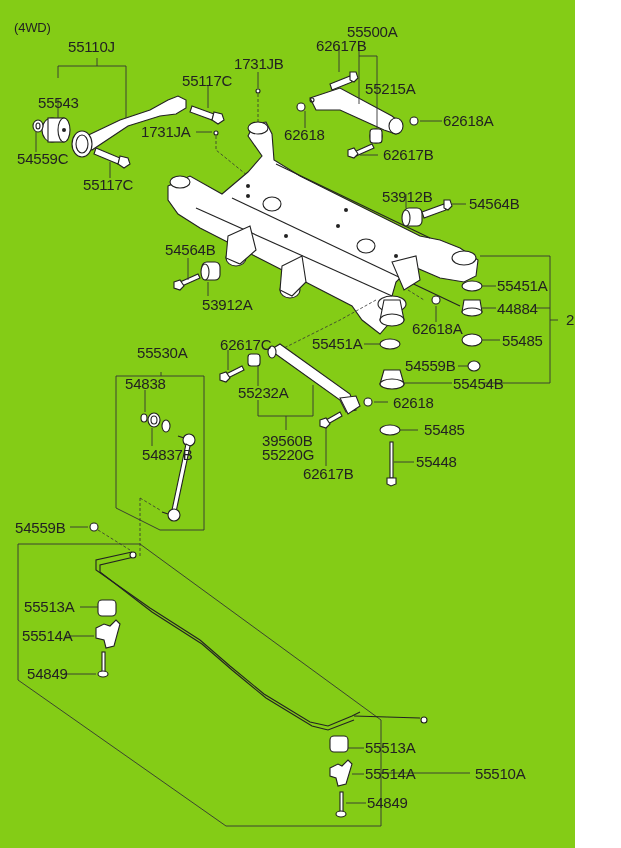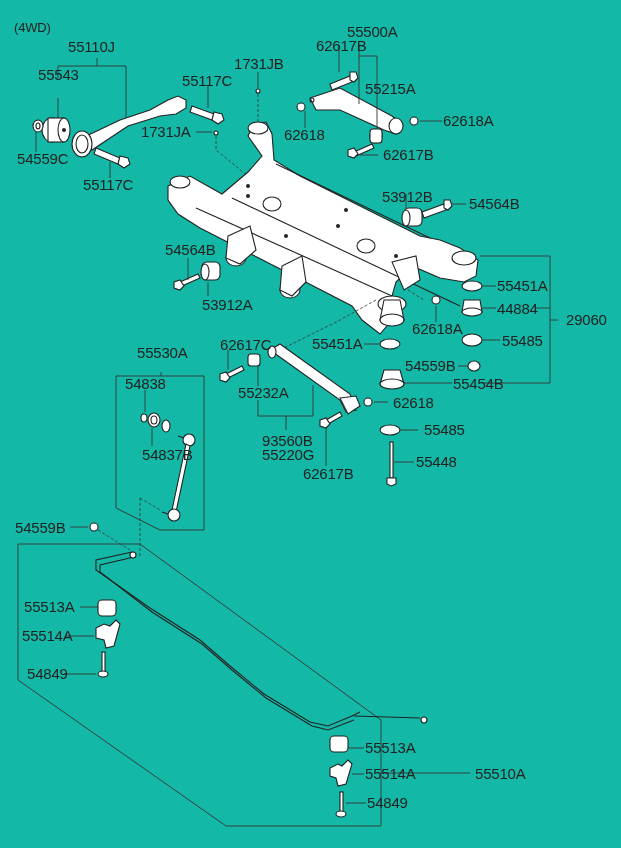--- a/index.html
+++ b/index.html
@@ -1,16 +1,16 @@
 <!DOCTYPE html>
 <html><head>
 <meta charset="utf-8">
 <style>
   html,body{margin:0;padding:0;background:#fff;}
-  #stage{position:relative;width:621px;height:848px;overflow:hidden;background:#14b8a6;font-family:"Liberation Sans",sans-serif;}
+  #stage{position:relative;width:575px;height:848px;overflow:hidden;background:#84cc16;font-family:"Liberation Sans",sans-serif;}
   svg#art{position:absolute;left:0;top:0;width:621px;height:848px;}
   .lbl{position:absolute;font-size:15px;color:#222;white-space:nowrap;line-height:14px;letter-spacing:-0.2px;}
   .hdr{font-size:13px;}
   .p{fill:none;stroke:#222;stroke-width:1.1;}
   .pf{fill:#fff;stroke:#222;stroke-width:1.1;}
   .ld{fill:none;stroke:#333;stroke-width:0.9;}
   .dash{fill:none;stroke:#333;stroke-width:0.8;stroke-dasharray:3,2;}
 </style>
 </head>
 <body>
@@ -240,21 +240,21 @@
     <rect class="pf" x="340" y="792" width="3" height="20"></rect>
     <ellipse class="pf" cx="341" cy="814" rx="5" ry="3"></ellipse>
   </g>
   <line class="ld" x1="346" y1="803" x2="366" y2="803"></line>
   <line class="ld" x1="381" y1="773" x2="470" y2="773"></line>
 </svg>
 
 <div class="lbl hdr" style="left:14px;top:21px">(4WD)</div>
 
 <div class="lbl" style="left:68px;top:40px">55110J</div>
-<div class="lbl" style="left:38px;top:68px">55543</div>
+<div class="lbl" style="left:38px;top:96px">55543</div>
 <div class="lbl" style="left:17px;top:152px">54559C</div>
 <div class="lbl" style="left:182px;top:74px">55117C</div>
 <div class="lbl" style="left:83px;top:178px">55117C</div>
 <div class="lbl" style="left:234px;top:57px">1731JB</div>
 <div class="lbl" style="left:141px;top:125px">1731JA</div>
 
 <div class="lbl" style="left:347px;top:25px">55500A</div>
 <div class="lbl" style="left:316px;top:39px">62617B</div>
 <div class="lbl" style="left:365px;top:82px">55215A</div>
 <div class="lbl" style="left:284px;top:128px">62618</div>
@@ -271,21 +271,21 @@
 <div class="lbl" style="left:566px;top:313px">29060</div>
 <div class="lbl" style="left:412px;top:322px">62618A</div>
 <div class="lbl" style="left:502px;top:334px">55485</div>
 <div class="lbl" style="left:312px;top:337px">55451A</div>
 <div class="lbl" style="left:405px;top:359px">54559B</div>
 <div class="lbl" style="left:453px;top:377px">55454B</div>
 
 <div class="lbl" style="left:220px;top:338px">62617C</div>
 <div class="lbl" style="left:238px;top:386px">55232A</div>
 <div class="lbl" style="left:393px;top:396px">62618</div>
-<div class="lbl" style="left:262px;top:434px">93560B</div>
+<div class="lbl" style="left:262px;top:434px">39560B</div>
 <div class="lbl" style="left:262px;top:448px">55220G</div>
 <div class="lbl" style="left:303px;top:467px">62617B</div>
 <div class="lbl" style="left:424px;top:423px">55485</div>
 <div class="lbl" style="left:416px;top:455px">55448</div>
 
 <div class="lbl" style="left:137px;top:346px">55530A</div>
 <div class="lbl" style="left:125px;top:377px">54838</div>
 <div class="lbl" style="left:142px;top:448px">54837B</div>
 <div class="lbl" style="left:15px;top:521px">54559B</div>
 

